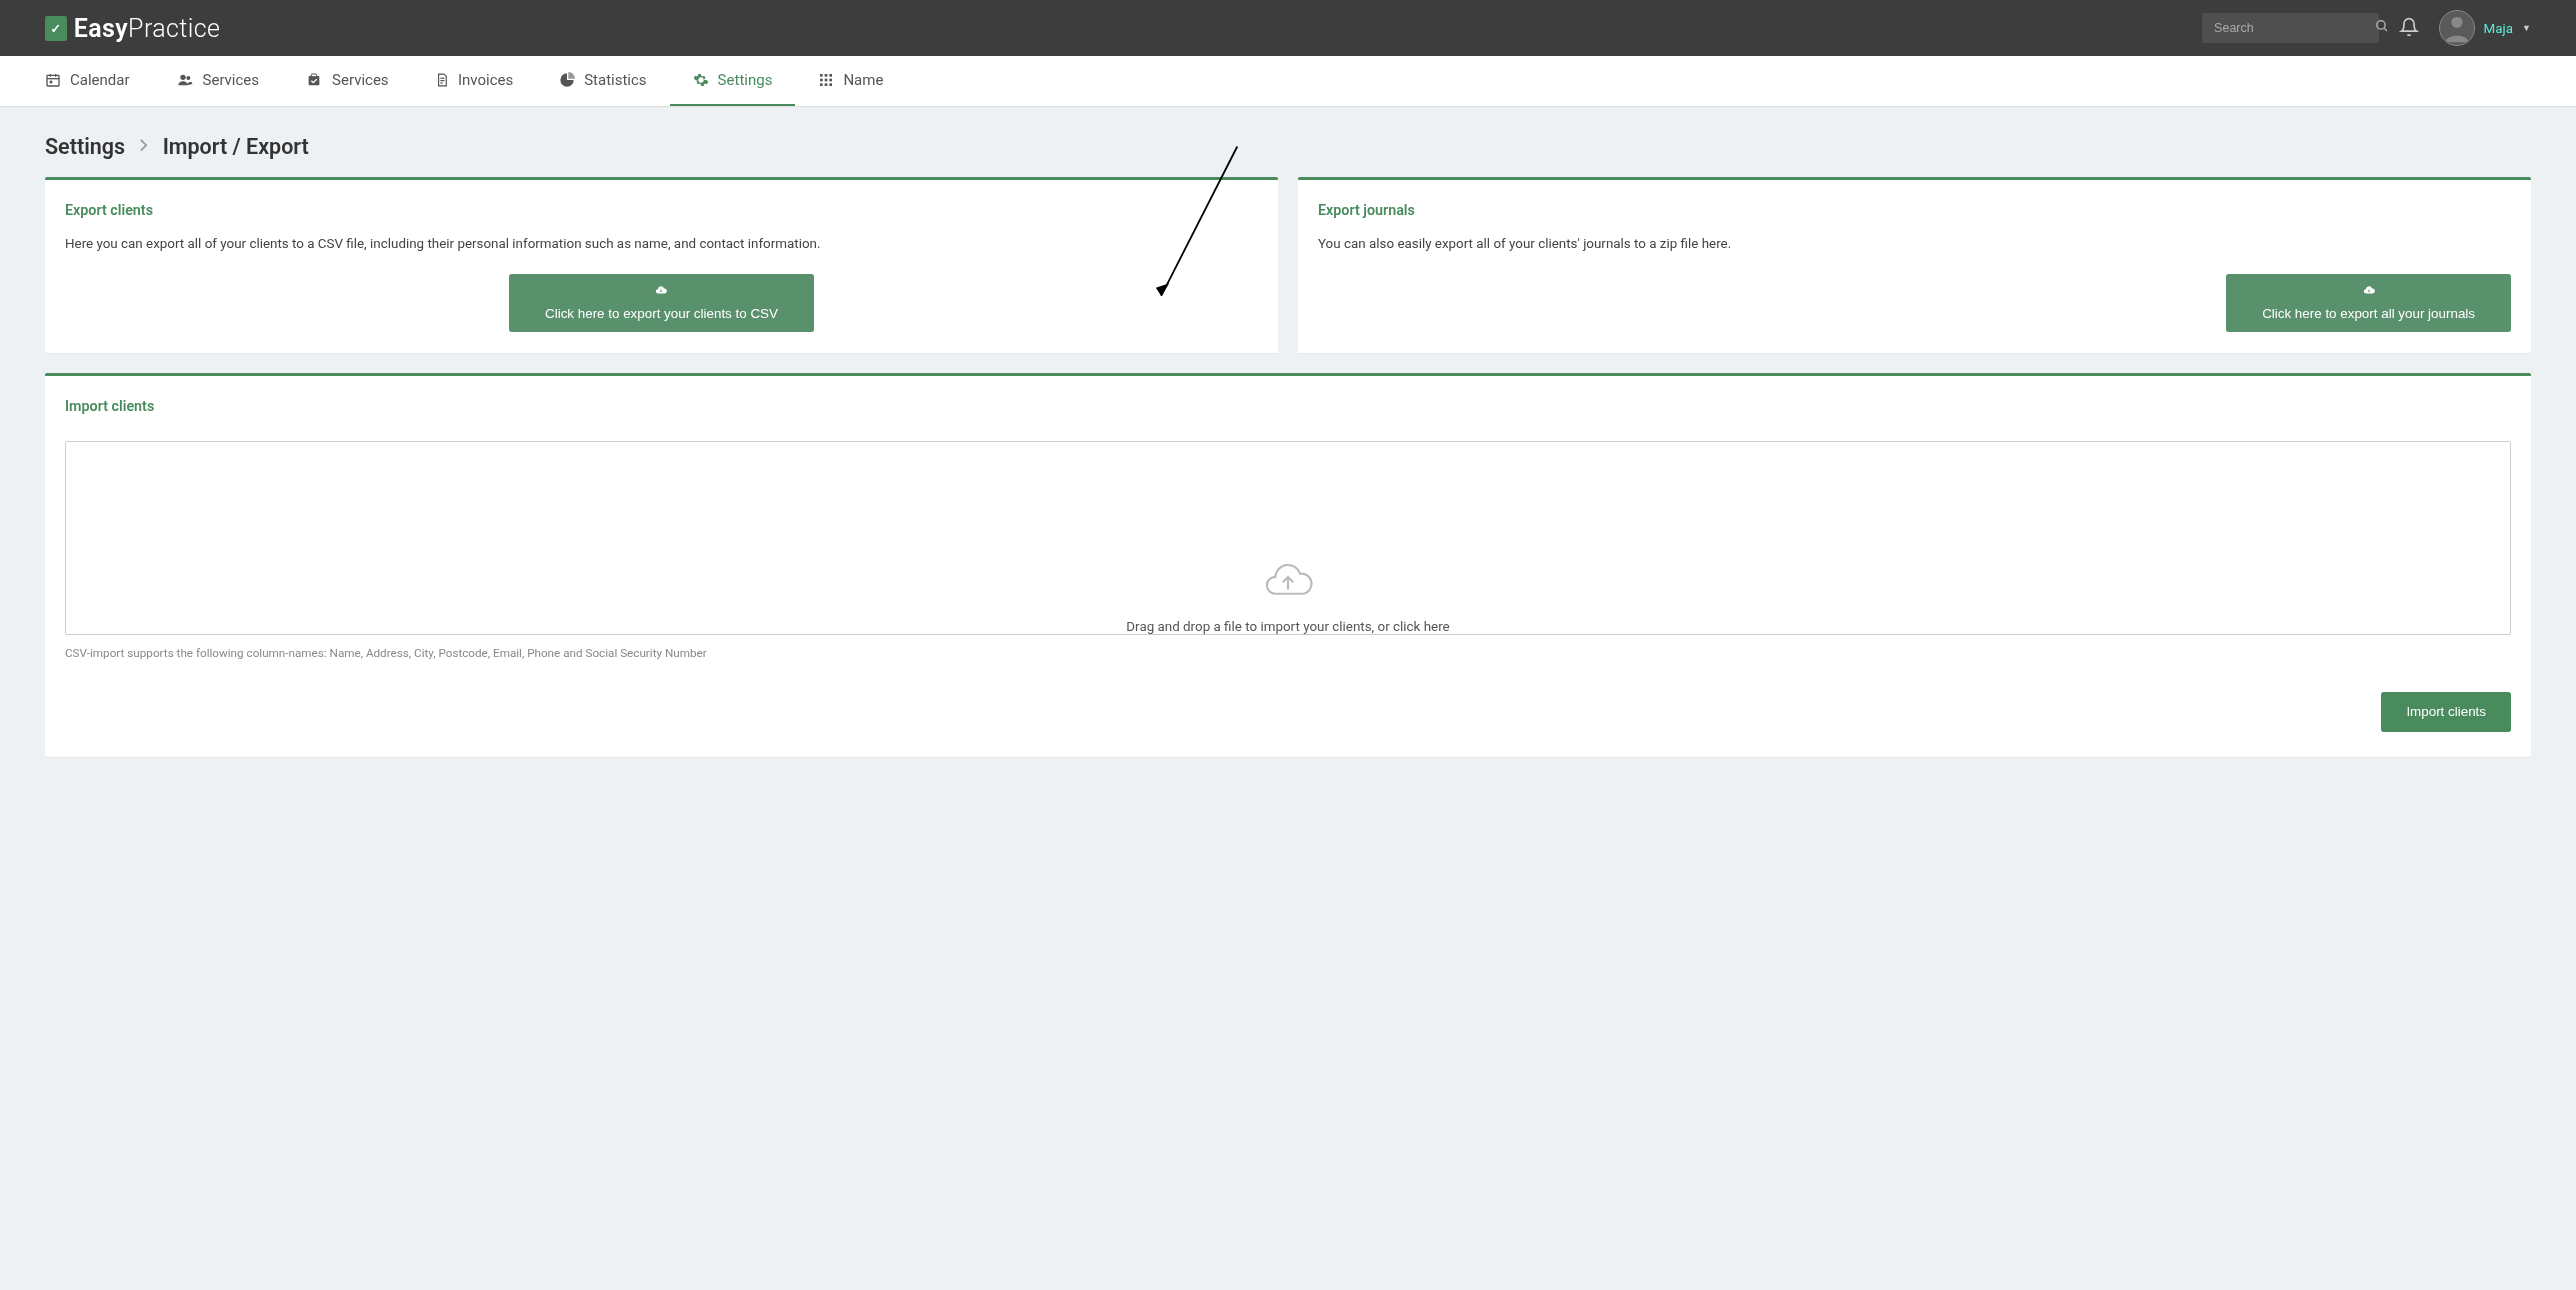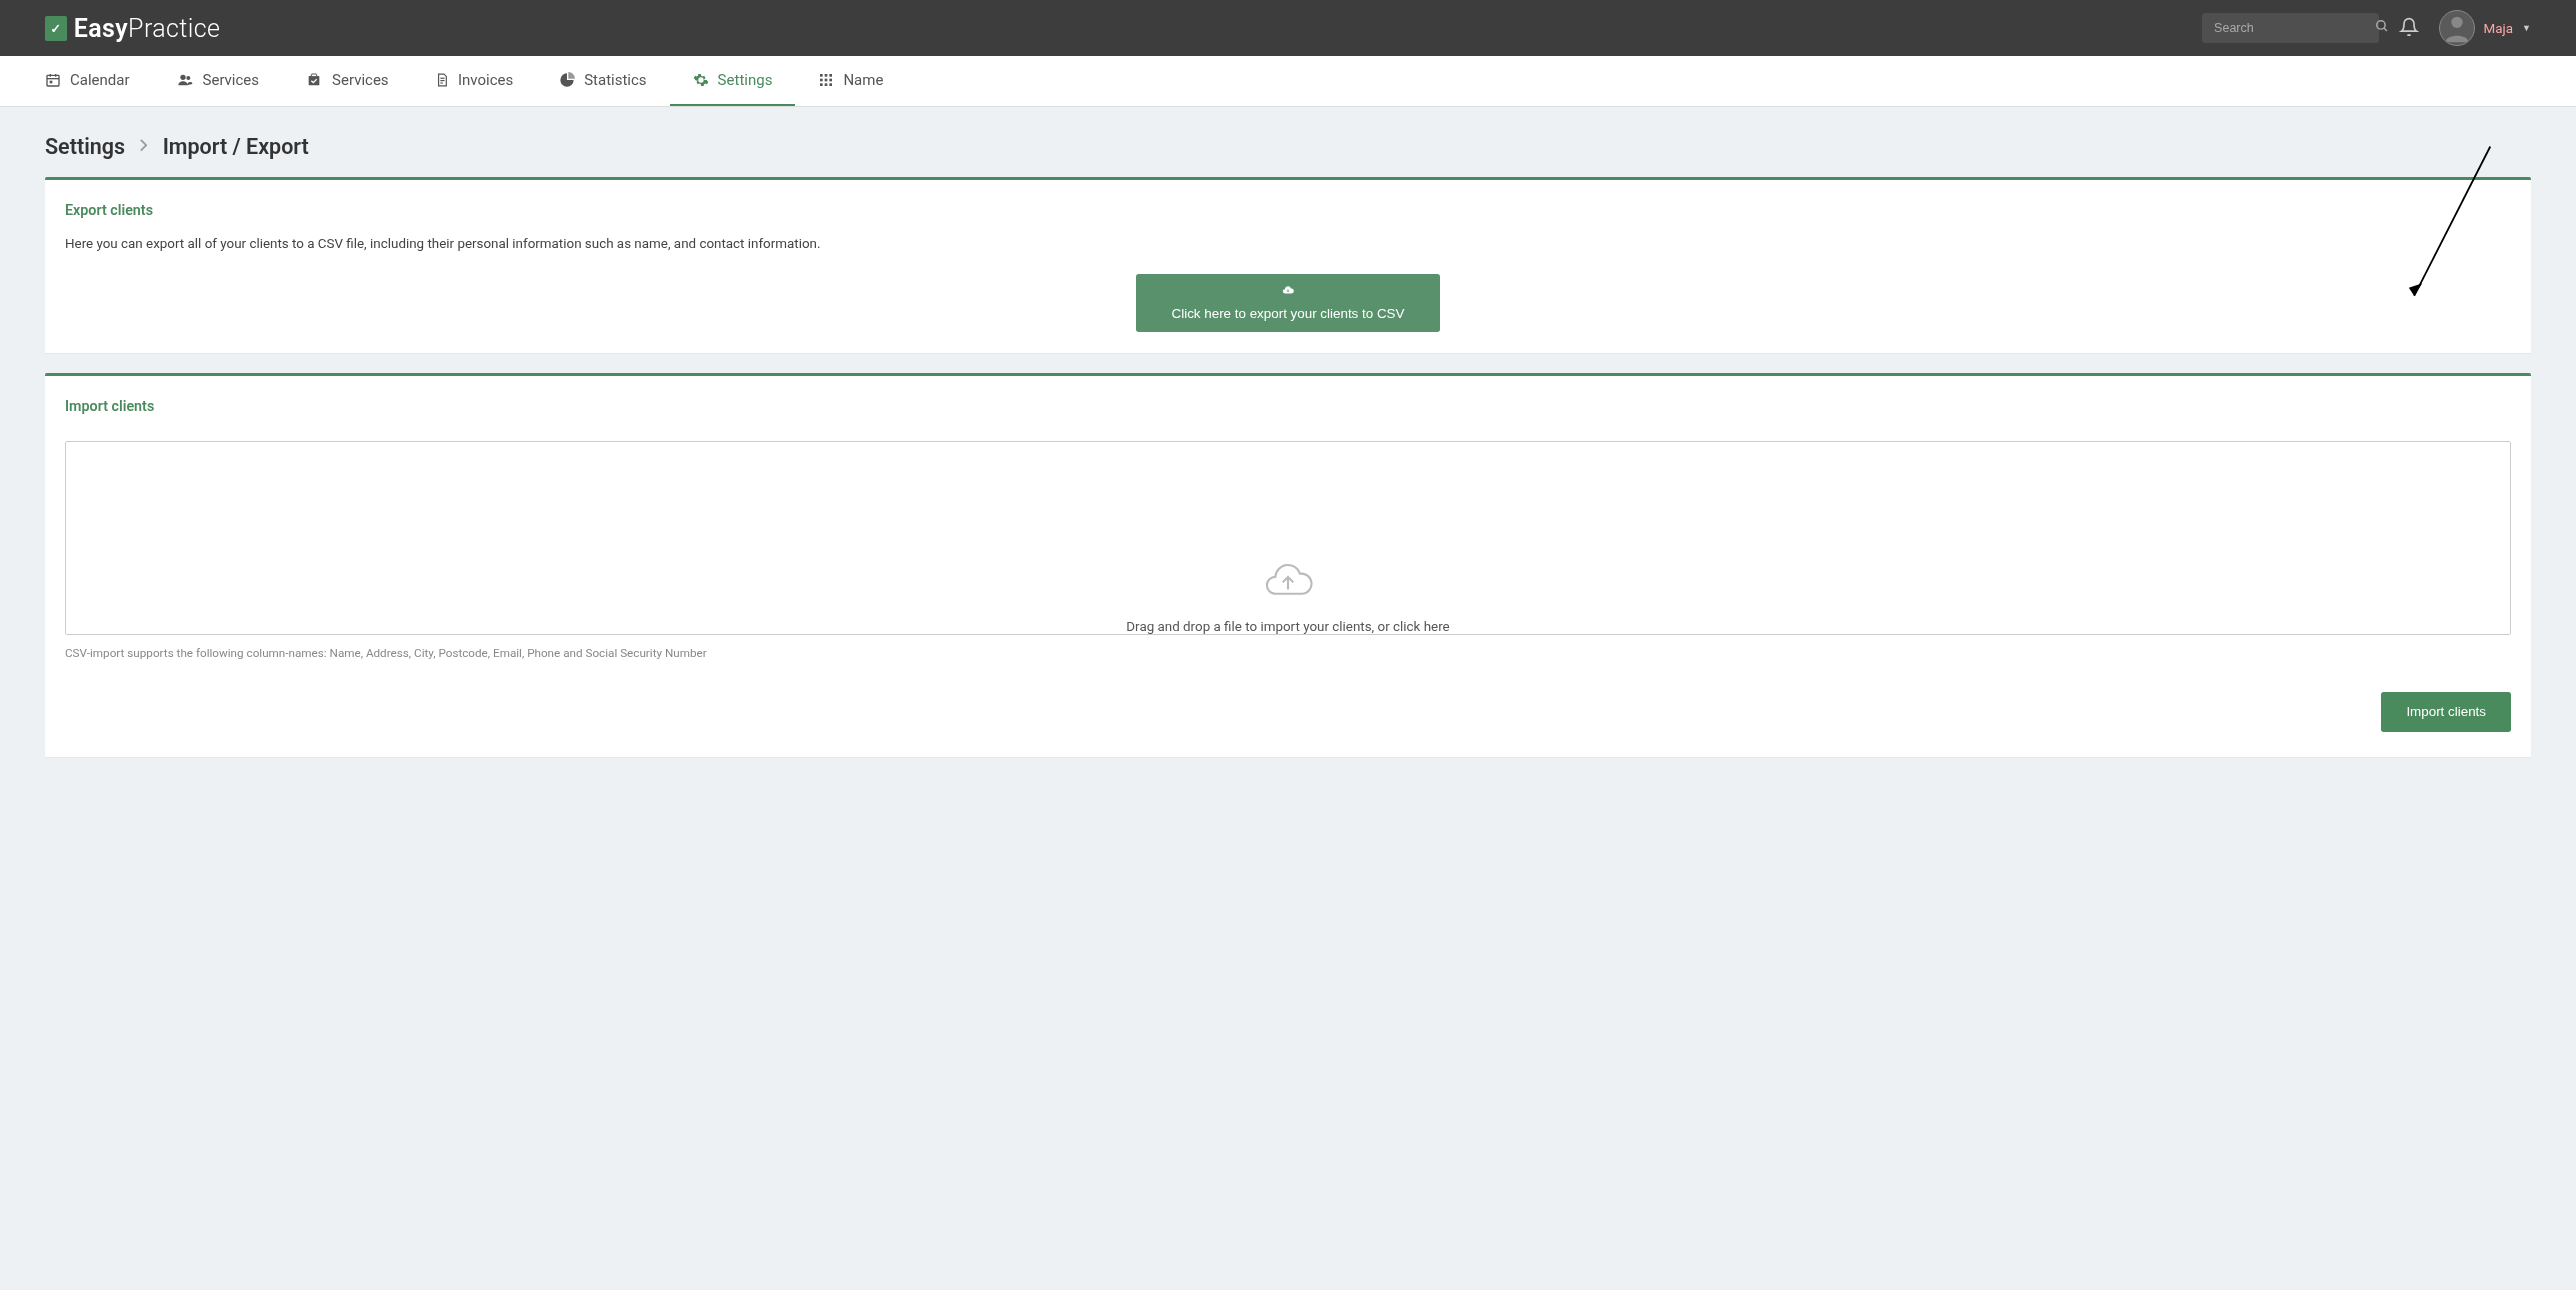--- a/index.html
+++ b/index.html
@@ -12,21 +12,21 @@
   .logo-text { color: #fff; font-size: 25px; font-weight: 300; letter-spacing: 0.4px; }
   .logo-text b { font-weight: 600; }
   .topbar-right { display: flex; align-items: center; gap: 20px; }
   .search-wrap { background: #4f4f4f; border-radius: 3.6px; display: flex; align-items: center; padding: 0 12.5px; height: 30.5px; width: 177px; }
   .search-input { background: transparent; border: none; outline: none; color: #ccc; font-size: 12.5px; flex: 1; }
   .search-input::placeholder { color: #aaa; }
   .search-icon { color: #aaa; }
   .bell-icon { color: #ccc; cursor: pointer; }
   .user-wrap { display: flex; align-items: center; gap: 9px; cursor: pointer; }
   .avatar { width: 36px; height: 36px; border-radius: 50%; background: #5a5a5a; border: 1.8px solid #888; display: flex; align-items: center; justify-content: center; color: #999; overflow: hidden; }
-  .user-name { color: #fca5a5; font-size: 13.4px; }
+  .user-name { color: #5eead4; font-size: 13.4px; }
   .caret { color: #ccc; font-size: 9px; }
 
   
   .navbar { background: #fff; height: 51px; border-bottom: 0.9px solid #ddd; display: flex; align-items: stretch; padding: 0 45px; }
   .nav-item { display: flex; align-items: center; gap: 9px; padding: 0 23px; color: #555; cursor: pointer; font-size: 15px; border-bottom: 2.7px solid transparent; }
   .nav-item.active { color: #4a8b5e; border-bottom-color: #4a8b5e; }
   .nav-item svg { flex-shrink: 0; }
   .nav-item.first { padding-left: 0; }
 
   
@@ -184,20 +184,33 @@
           <span>Click here to export your clients to CSV</span>
         </button>
       </div>
 
       <svg class="arrow-annot" style="top:-38px; right:27px;" width="108" height="170" viewBox="0 0 120 190">
         <line x1="105" y1="5" x2="20" y2="172" stroke="#000" stroke-width="2"></line>
         <polygon points="20,172 29,158 14,163" fill="#000"></polygon>
       </svg>
     </div>
 
+    <div class="card">
+      <div class="card-title">Export journals</div>
+      <div class="card-text">You can also easily export all of your clients' journals to a zip file here.</div>
+      <div class="btn-right">
+        <button class="btn">
+          <svg width="16" height="12.5" viewBox="0 0 24 24" fill="currentColor">
+              <path d="M19 18H6a4 4 0 0 1 0-8 6 6 0 0 1 11.7-1.5A4.5 4.5 0 0 1 19 18z"></path>
+              <path d="M12 10v5m-2-2l2 2 2-2" stroke="#5a916d" stroke-width="1.5" fill="none"></path>
+            </svg>
+          <span>Click here to export all your journals</span>
+        </button>
+      </div>
+    </div>
   </div>
 
   <div class="card-wide">
     <div class="card-title">Import clients</div>
     <div class="dropzone">
       <span class="dropzone-icon">
         <svg width="52" height="38" viewBox="0 0 24 18" fill="none" stroke="#bbb" stroke-width="1">
             <path d="M19 16H6a4 4 0 0 1 0-8 6 6 0 0 1 11.7-1.5A4.5 4.5 0 0 1 19 16z"></path>
             <path d="M12 14V8m-2.5 2.5L12 8l2.5 2.5"></path>
           </svg>

